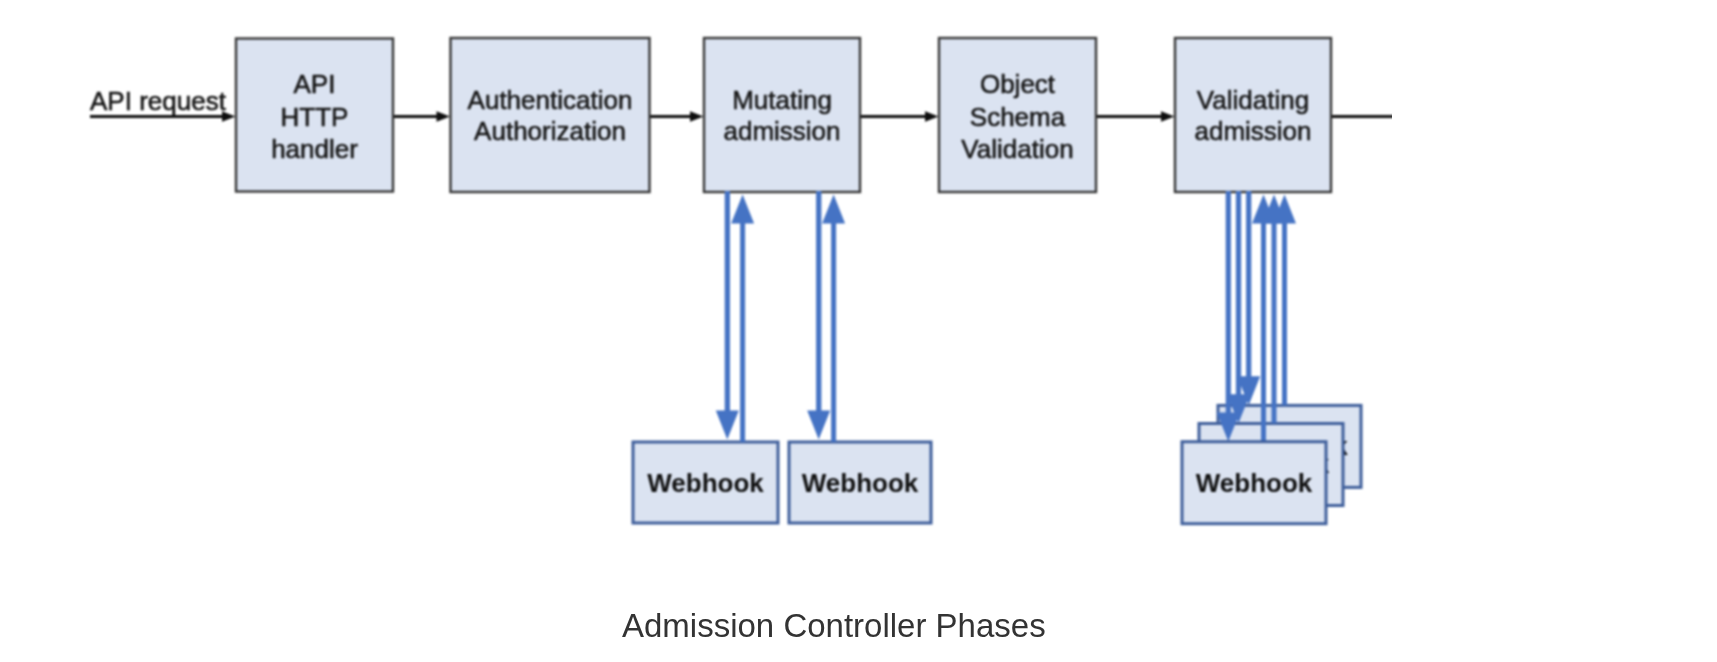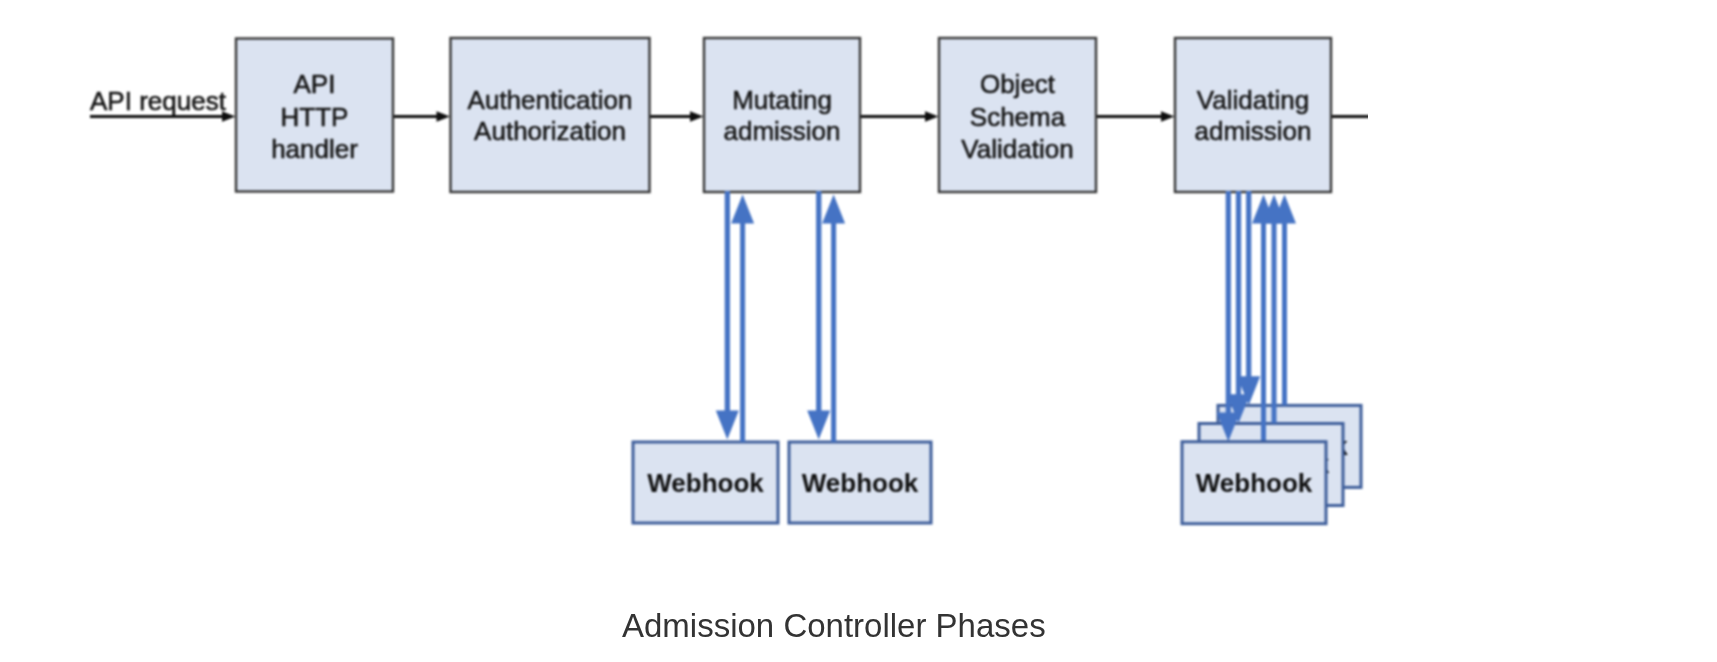--- a/index.html
+++ b/index.html
@@ -1,16 +1,16 @@
 <!DOCTYPE html>
 <html><head>
 <meta charset="utf-8">
 <style>
   html,body{margin:0;padding:0;background:#ffffff;}
-  #stage{position:relative;width:1368px;height:662px;background:#fff;overflow:hidden;}
+  #stage{position:relative;width:1368px;height:662px;background:#fff;overflow:hidden;padding-left:24px;}
   #diagram{position:absolute;left:0;top:0;filter:blur(1.2px);}
   #caption{position:absolute;left:622px;top:607px;
     font-family:"Liberation Sans",sans-serif;font-size:33px;color:#333333;
     letter-spacing:0px;white-space:nowrap;}
   text{font-family:"Liberation Sans",sans-serif;fill:#161616;}
   .bx{fill:#dbe3f1;stroke:#373737;stroke-width:2.4;}
   .wb{fill:#dbe3f1;stroke:#3f5f9b;stroke-width:3;}
   .lbl{font-size:26px;text-anchor:middle;stroke:#161616;stroke-width:0.55;}
   .wlbl{font-size:26px;font-weight:bold;text-anchor:middle;fill:#101010;}
   .blk{stroke:#0d0d0d;stroke-width:2.8;}

